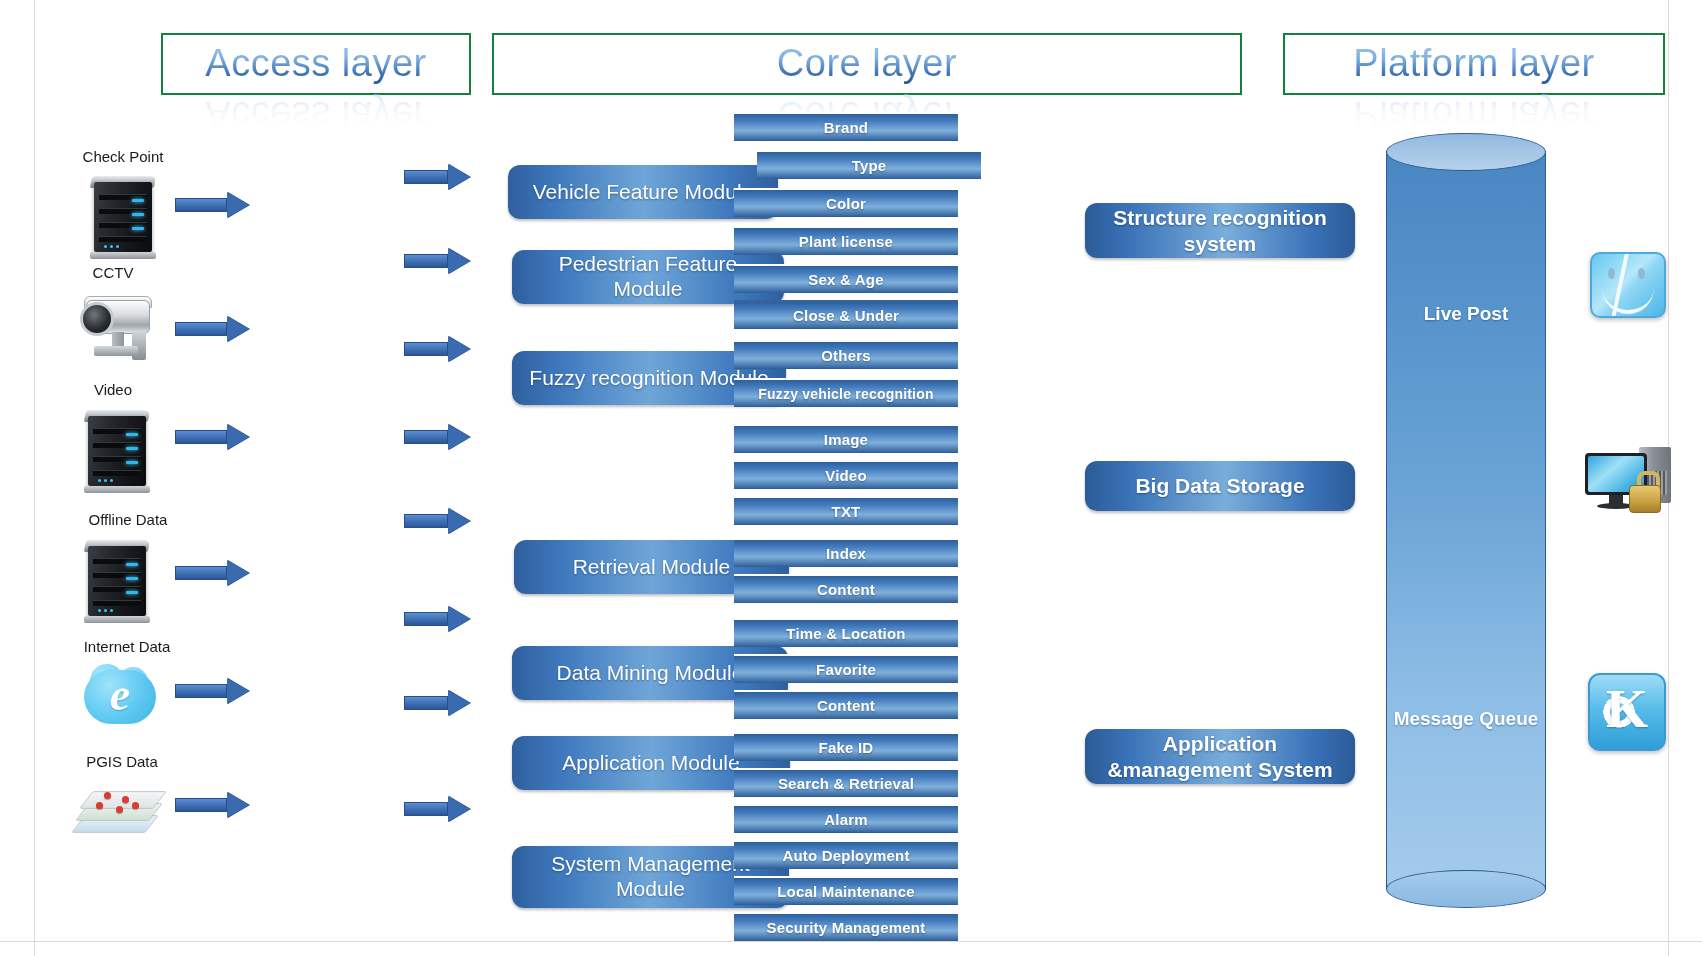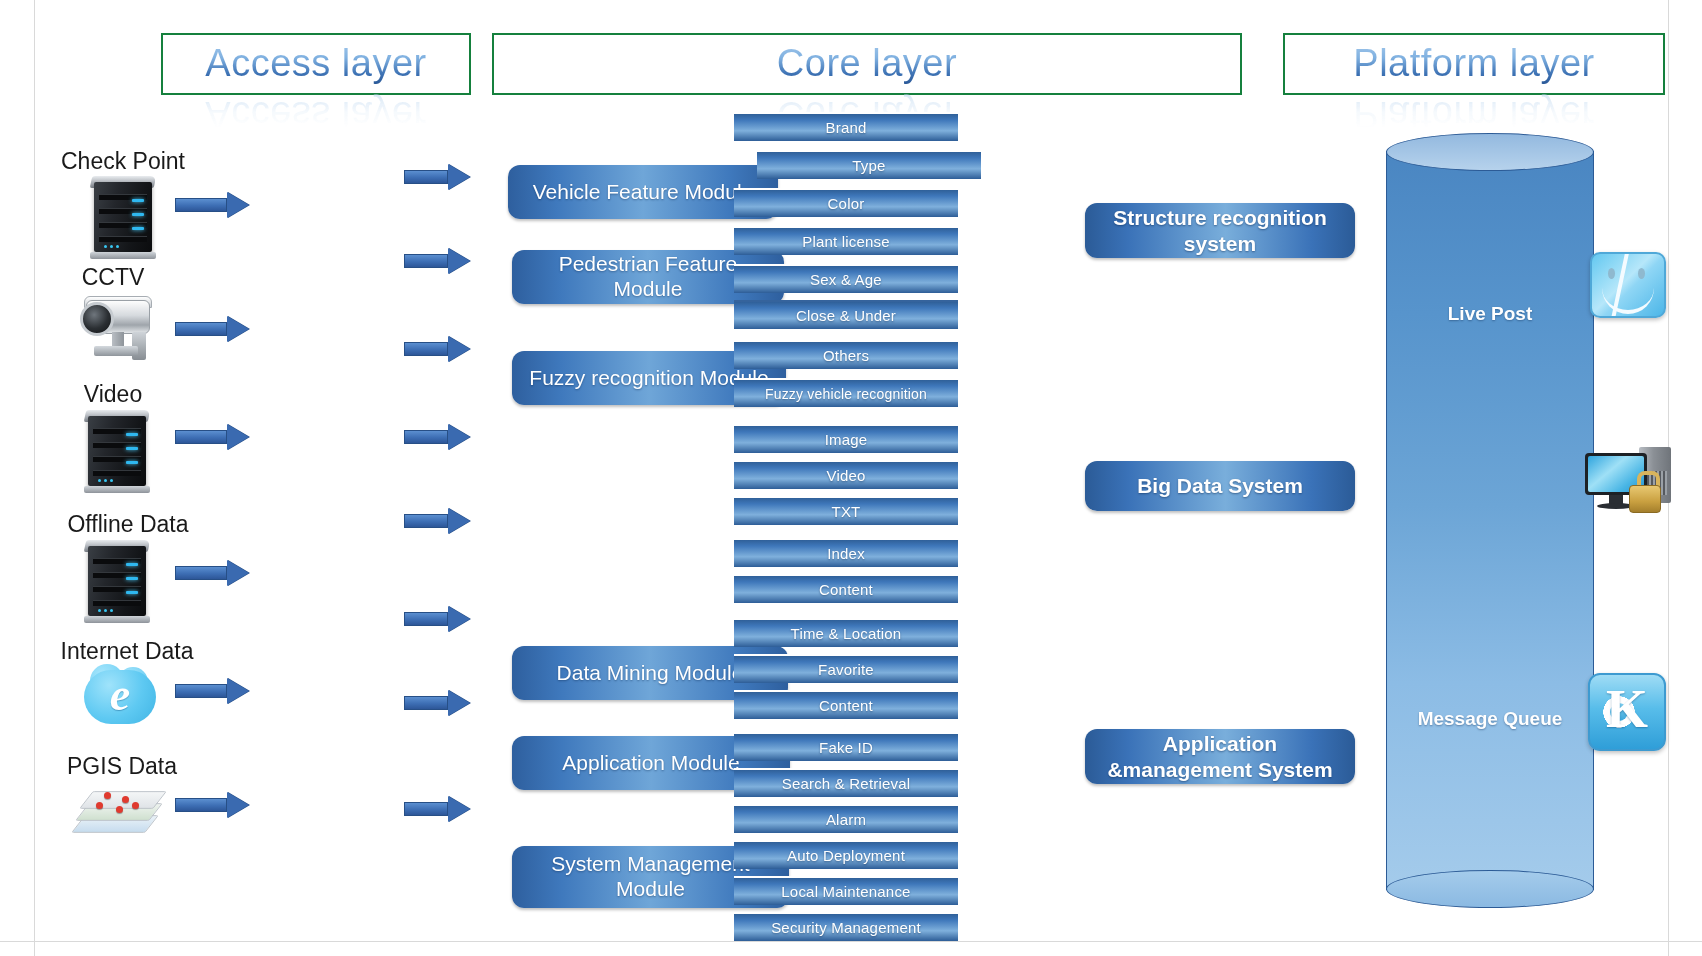--- a/index.html
+++ b/index.html
@@ -40,21 +40,21 @@
     background:linear-gradient(to top,#b9d4ee 0%, rgba(185,212,238,0.25) 45%, rgba(255,255,255,0) 80%);
     -webkit-background-clip:text;background-clip:text;color:transparent;
     -webkit-text-fill-color:transparent;
     pointer-events:none;
     white-space:nowrap;text-align:center;
     opacity:.55;
   }
 
   
   .src-label{
-    position:absolute;font-size:23px;color:#1a1a1a;white-space:nowrap;
+    position:absolute;font-size:15px;color:#1a1a1a;white-space:nowrap;
     text-align:center;
   }
   .src-icon{position:absolute;}
 
   
   .svr{position:relative;width:74px;height:92px;}
   .svr .body{
     position:absolute;left:6px;top:10px;width:58px;height:70px;
     background:linear-gradient(105deg,#3a3f45 0%,#23262b 35%,#131518 70%,#0b0c0e 100%);
     border-radius:2px;
@@ -181,21 +181,21 @@
     padding:0 10px;box-sizing:border-box;
     text-shadow:0 1px 2px rgba(10,40,80,.45);
   }
 
   
   .chip{
     position:absolute;left:734px;width:224px;height:29px;
     background:linear-gradient(to bottom,#2f6099 0%,#3e77ba 22%,#7fb0dc 62%,#2d5d97 100%);
     border-top:2px solid #ffffff;
     display:flex;align-items:center;justify-content:center;
-    color:#ffffff;font-weight:400;font-size:15px;letter-spacing:.2px;
+    color:#ffffff;font-weight:700;font-size:15px;letter-spacing:.2px;
     box-sizing:border-box;
     text-shadow:0 1px 2px rgba(10,40,80,.5);
   }
 
   
   .plat{
     position:absolute;border-radius:12px;
     background:linear-gradient(to right,#2b5b97 0%,#3a72b8 16%,#79aedb 52%,#3a72b8 84%,#2b5b97 100%);
     box-shadow:0 2px 3px rgba(0,0,0,.25);
     display:flex;align-items:center;justify-content:center;
@@ -425,20 +425,21 @@
       <div class="head" style="left:44px;"></div>
     </div>
   <div class="arrow" style="left:404px;top:796px;width:66px;">
     <div class="shaft" style="width:44px;"></div>
       <div class="head" style="left:44px;"></div>
     </div>
 
   <div class="module" style="left:508px;top:165px;width:270px;height:54px;">Vehicle Feature Module</div>
   <div class="module" style="left:512px;top:250px;width:272px;height:54px;">Pedestrian Feature Module</div>
   <div class="module" style="left:512px;top:351px;width:274px;height:54px;">Fuzzy recognition Module</div>
+  <div class="module" style="left:514px;top:540px;width:275px;height:54px;">Retrieval  Module</div>
   <div class="module" style="left:512px;top:646px;width:276px;height:54px;">Data Mining Module</div>
   <div class="module" style="left:512px;top:736px;width:278px;height:54px;">Application  Module</div>
   <div class="module" style="left:512px;top:846px;width:277px;height:62px;">System Management Module</div>
 
   <div class="chip" style="top:112px;">Brand</div>
   <div class="chip" style="top:150px;margin-left:23px;">Type</div>
   <div class="chip" style="top:188px;">Color</div>
   <div class="chip" style="top:226px;">Plant license</div>
 
   <div class="chip" style="top:264px;">Sex &amp; Age</div>
@@ -460,25 +461,25 @@
 
   <div class="chip" style="top:732px;">Fake ID</div>
   <div class="chip" style="top:768px;">Search &amp; Retrieval</div>
   <div class="chip" style="top:804px;">Alarm</div>
 
   <div class="chip" style="top:840px;">Auto Deployment</div>
   <div class="chip" style="top:876px;">Local Maintenance</div>
   <div class="chip" style="top:912px;">Security Management</div>
 
   <div class="plat" style="left:1085px;top:203px;width:270px;height:55px;">Structure recognition system</div>
-  <div class="plat" style="left:1085px;top:461px;width:270px;height:50px;">Big Data System</div>
+  <div class="plat" style="left:1085px;top:461px;width:270px;height:50px;">Big Data Storage</div>
   <div class="plat" style="left:1085px;top:729px;width:270px;height:55px;white-space:pre-line;">Application
 &amp;management System</div>
 
-  <div class="cyl" style="left:1386px;top:133px;width:160px;height:775px;padding-left:48px;">
+  <div class="cyl" style="left:1386px;top:133px;width:160px;height:775px;">
     <div class="side" style="background:linear-gradient(to bottom,#4a86c2 0%,#5794cc 22%,#6ca5d6 48%,#8cbce5 72%,#a4cbeb 100%);"></div>
     <div class="capb" style="background:linear-gradient(to bottom,#a4cbeb,#8bb9e2);"></div>
     <div class="capt"></div>
     <div class="lbl" style="top:170px;">Live Post</div>
     <div class="lbl" style="top:575px;">Message Queue</div>
   </div>
 
   <div class="finder" style="left:1590px;top:252px;">
     <div class="eye" style="left:16px;"></div>
     <div class="eye" style="left:46px;"></div>

